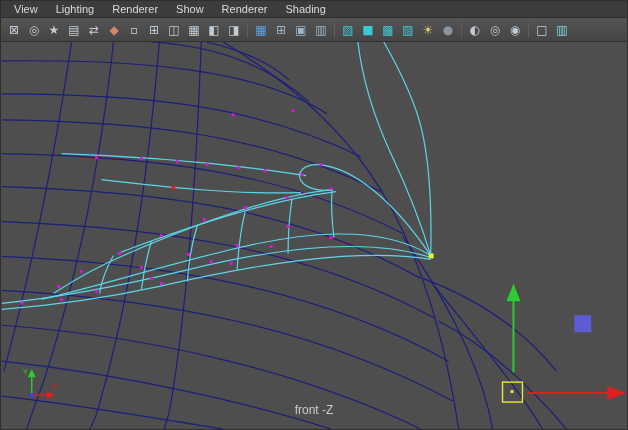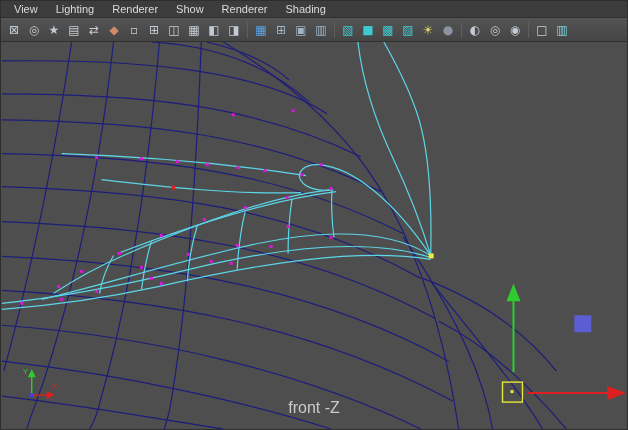--- a/index.html
+++ b/index.html
@@ -43,21 +43,21 @@
   }
   .viewport{
     position:relative;flex:1;
     background:#4e4e4e;
     overflow:hidden;
   }
   .viewport svg{position:absolute;left:0;top:0;display:block;}
   .view-label{
     position:absolute;left:0;right:0;bottom:12px;
     text-align:center;
-    color:#cacaca;font-size:16px;
+    color:#cacaca;font-size:12px;
   }
 </style>
 </head>
 <body>
 
 <div class="window">
 
   <div class="menubar">
     <span class="menu-item">View</span>
     <span class="menu-item">Lighting</span>

